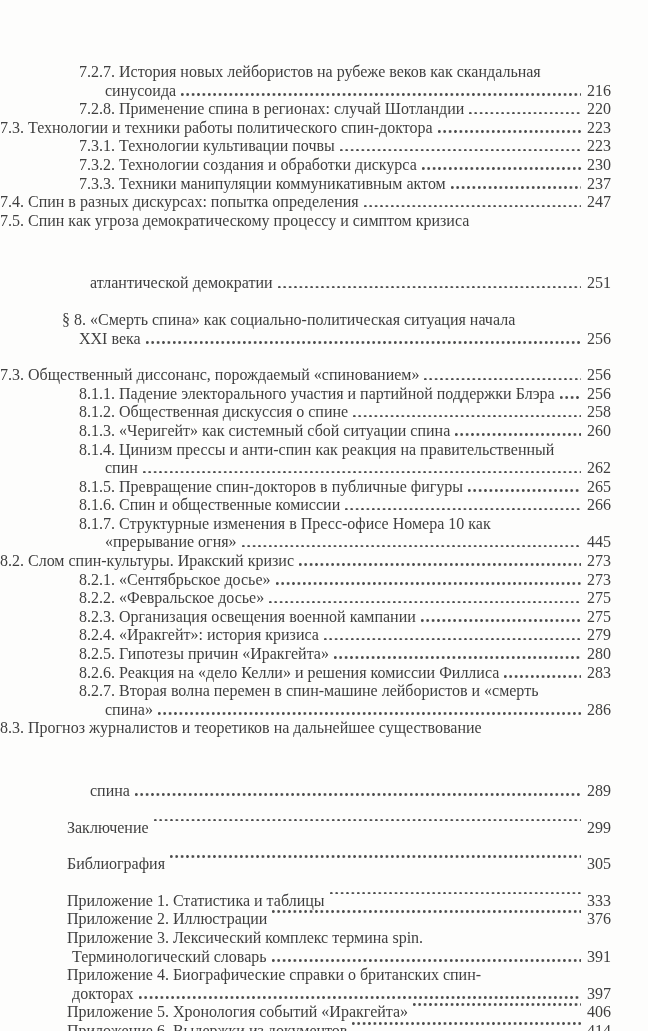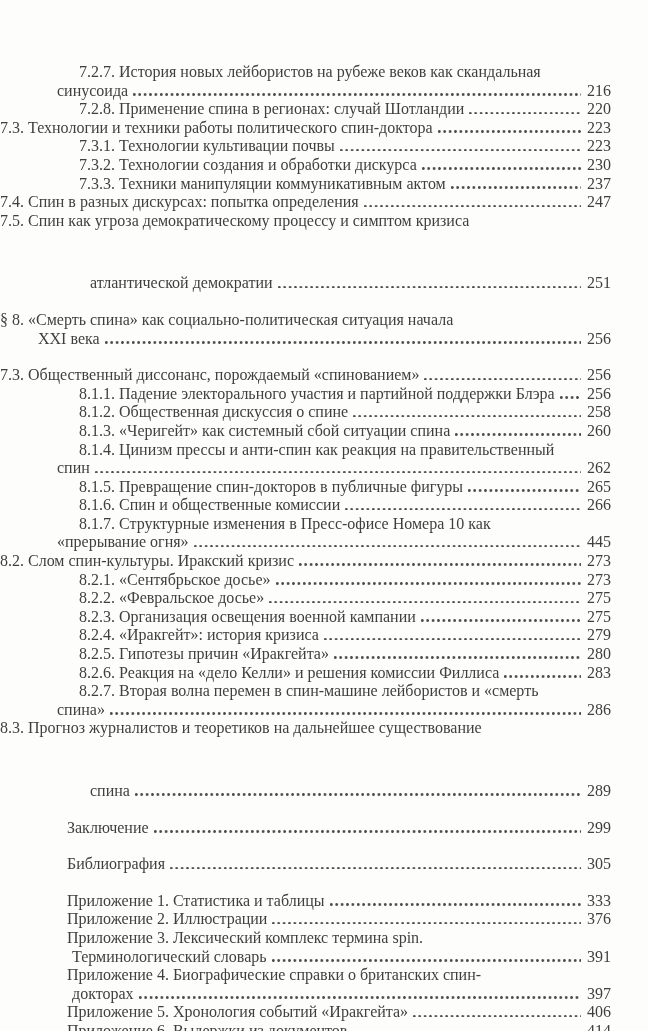--- a/index.html
+++ b/index.html
@@ -28,28 +28,28 @@
     display: flex;
     align-items: baseline;
     height: 18.6px;
     line-height: 18.6px;
     box-sizing: border-box;
     padding-right: 37px;
     white-space: nowrap;
   }
   .txt { white-space: pre; }
   
-  .lv-h  .first { }
-  .lv-h  .cont  { padding-left: 38px; }
-  .lv-l0 .first { padding-left: 67px; }
+  .lv-h  .first { padding-left: 62px; }
+  .lv-h  .cont  { padding-left: 79px; }
+  .lv-l0 .first { padding-left: 67px; align-items: center; }
   .lv-l0 .cont  { padding-left: 72px; }
   .lv-l1 .first { }
   .lv-l1 .cont  { padding-left: 90px; margin-top: 44px; }
   .lv-l2 .first { padding-left: 79px; }
-  .lv-l2 .cont  { padding-left: 57px; }
+  .lv-l2 .cont  { padding-left: 105px; }
   
   .leader {
     flex: 1 1 auto;
     min-width: 6px;
     height: 2.6px;
     margin: 0 6px 0 5px;
     align-self: baseline;
     background-image: radial-gradient(circle at 1.3px 1.3px, #4c4c4c 1.05px, rgba(0,0,0,0) 1.5px);
     background-size: 5.4px 2.6px;
     background-repeat: repeat-x;

